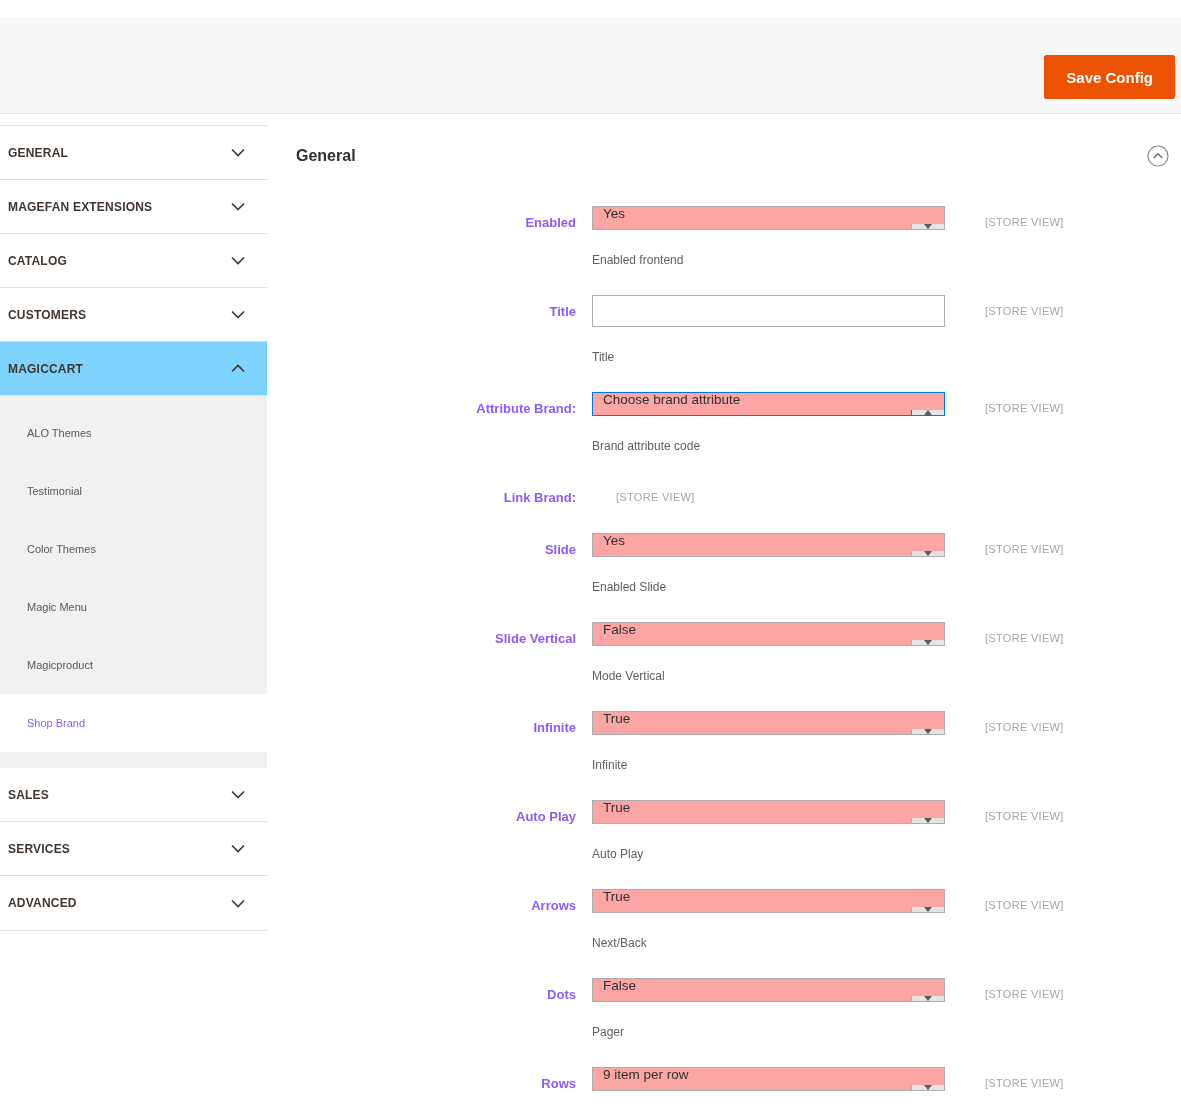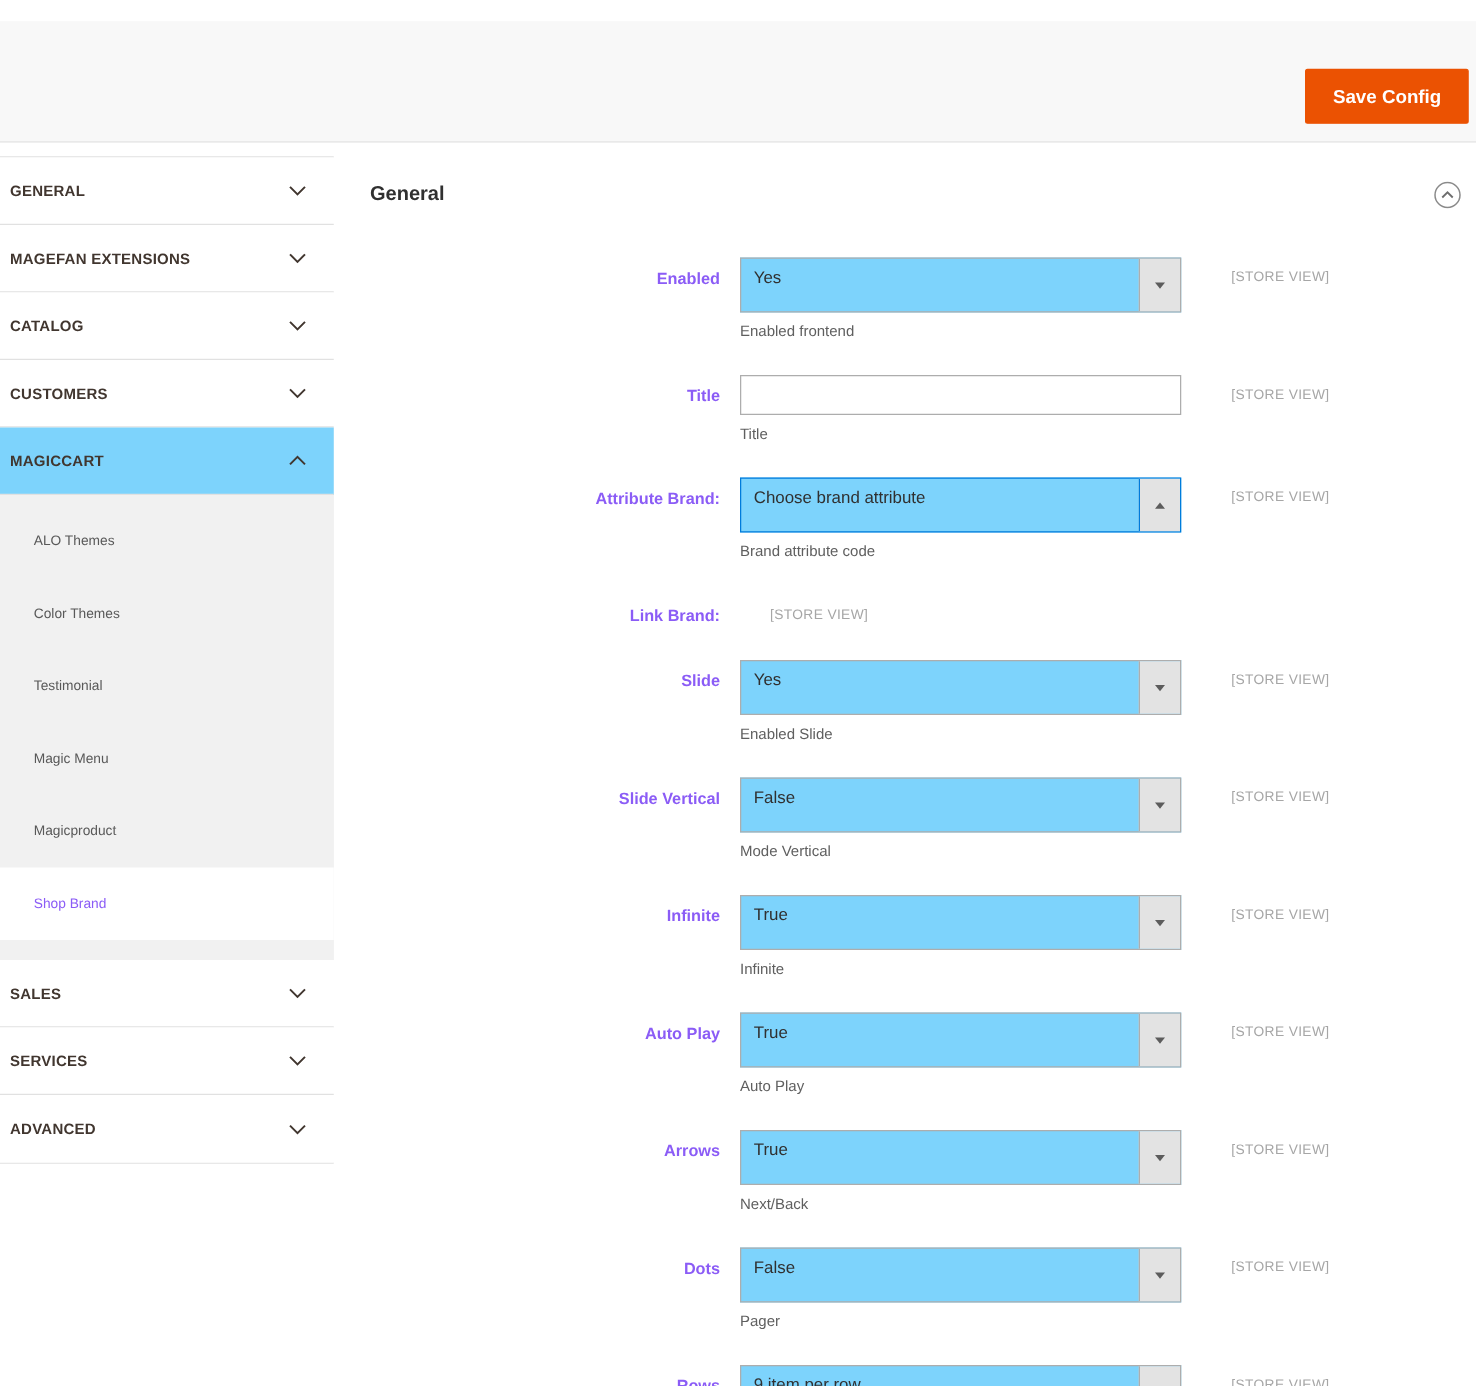--- a/index.html
+++ b/index.html
@@ -40,37 +40,37 @@
     background:none; border:none; cursor:pointer; padding:0; }
 
   .form-area { margin-top:41px; }
   .form-row { display:flex; align-items:flex-start; margin-bottom:28px; }
   .field-label { width:309px; flex:0 0 309px; text-align:right;
     padding-top:9px; font-size:13px; font-weight:bold; color:#8b5cf6; }
   .field-main { margin-left:16px; width:353px; flex:0 0 353px; }
   .scope { margin-left:40px; padding-top:10px; font-size:11px;
     color:#a6a6a6; letter-spacing:.3px; white-space:nowrap; }
 
-  .select-box { display:flex; height:44px; background:#7dd3fc;
-    border:1px solid #adadad; cursor:pointer; }
+  .select-box { display:flex; height:24px; background:#fca5a5;
+    border:1px solid #adadad; cursor:pointer;align-items:flex-end; }
   .select-box.focused { border-color:#007bdb; }
   .select-value { flex:1; font-size:13.5px; color:#303030; line-height:30px;
     padding-left:10px; overflow:hidden; white-space:nowrap; }
   .select-arrow { flex:0 0 33px; background:#e3e3e3; border-left:1px solid #adadad;
     display:flex; align-items:center; justify-content:center; }
   .select-box.focused .select-arrow { border-left-color:#007bdb; }
   .tri-down { width:0; height:0; border-left:4px solid transparent;
     border-right:4px solid transparent; border-top:5px solid #5c5c5c; }
   .tri-up { width:0; height:0; border-left:4px solid transparent;
     border-right:4px solid transparent; border-bottom:5px solid #5c5c5c; }
 
   .text-input { width:353px; height:32px; border:1px solid #adadad;
     background:#fff; font-family:inherit; font-size:13.5px; padding:0 10px; color:#303030; }
 
-  .field-note { margin-top:8px; font-size:12px; color:#5f5f5f; }
+  .field-note { margin-top:23px; font-size:12px; color:#5f5f5f; }
 
   .partial-field { margin-left:325px; width:353px; height:40px;
     border:1px solid #adadad; background:#fff; }
 </style>
 </head>
 <body>
 
 <div class="page-header">
   <button class="save-btn">Save Config</button>
 </div>
@@ -104,22 +104,22 @@
 
   <div class="nav-expanded">
     <div class="nav-section">
       <span class="sec-label">MAGICCART</span>
       <svg class="chev" viewBox="0 0 14 9">
           <polyline points="1,7.5 7,1.5 13,7.5"></polyline>
         </svg>
     </div>
     <div class="subnav">
       <div class="subnav-item">ALO Themes</div>
+      <div class="subnav-item">Testimonial</div>
       <div class="subnav-item">Color Themes</div>
-      <div class="subnav-item">Testimonial</div>
       <div class="subnav-item">Magic Menu</div>
       <div class="subnav-item">Magicproduct</div>
       <div class="subnav-item active">Shop Brand</div>
     </div>
   </div>
 
   <div class="nav-section">
     <span class="sec-label">SALES</span>
     <svg class="chev" viewBox="0 0 14 9">
         <polyline points="1,1.5 7,7.5 13,1.5"></polyline>

